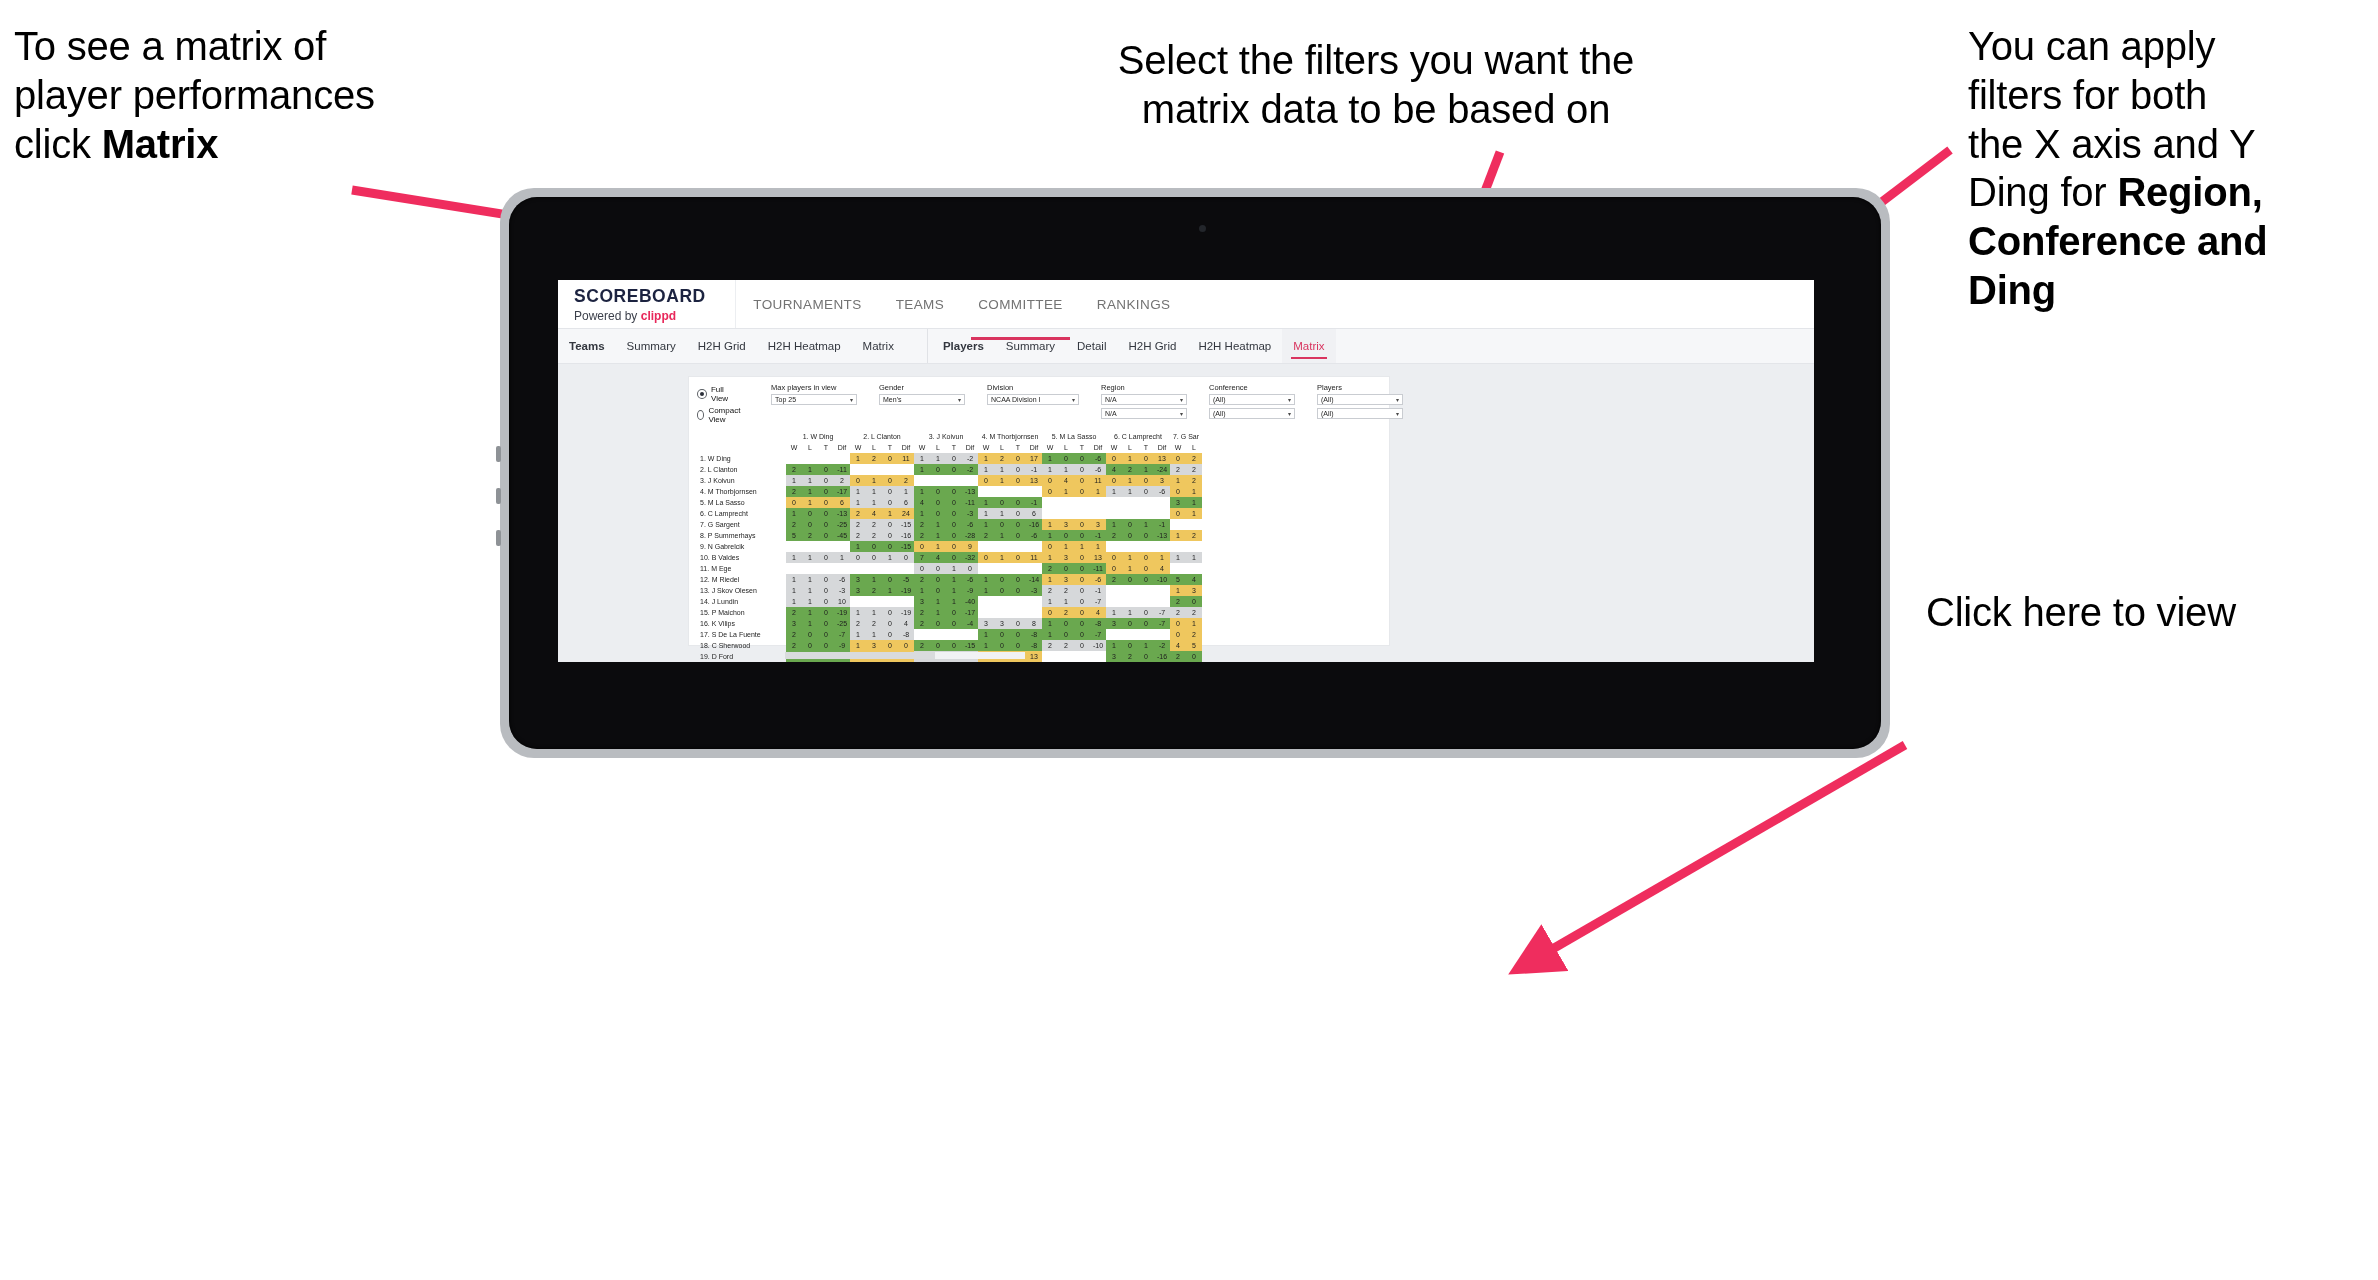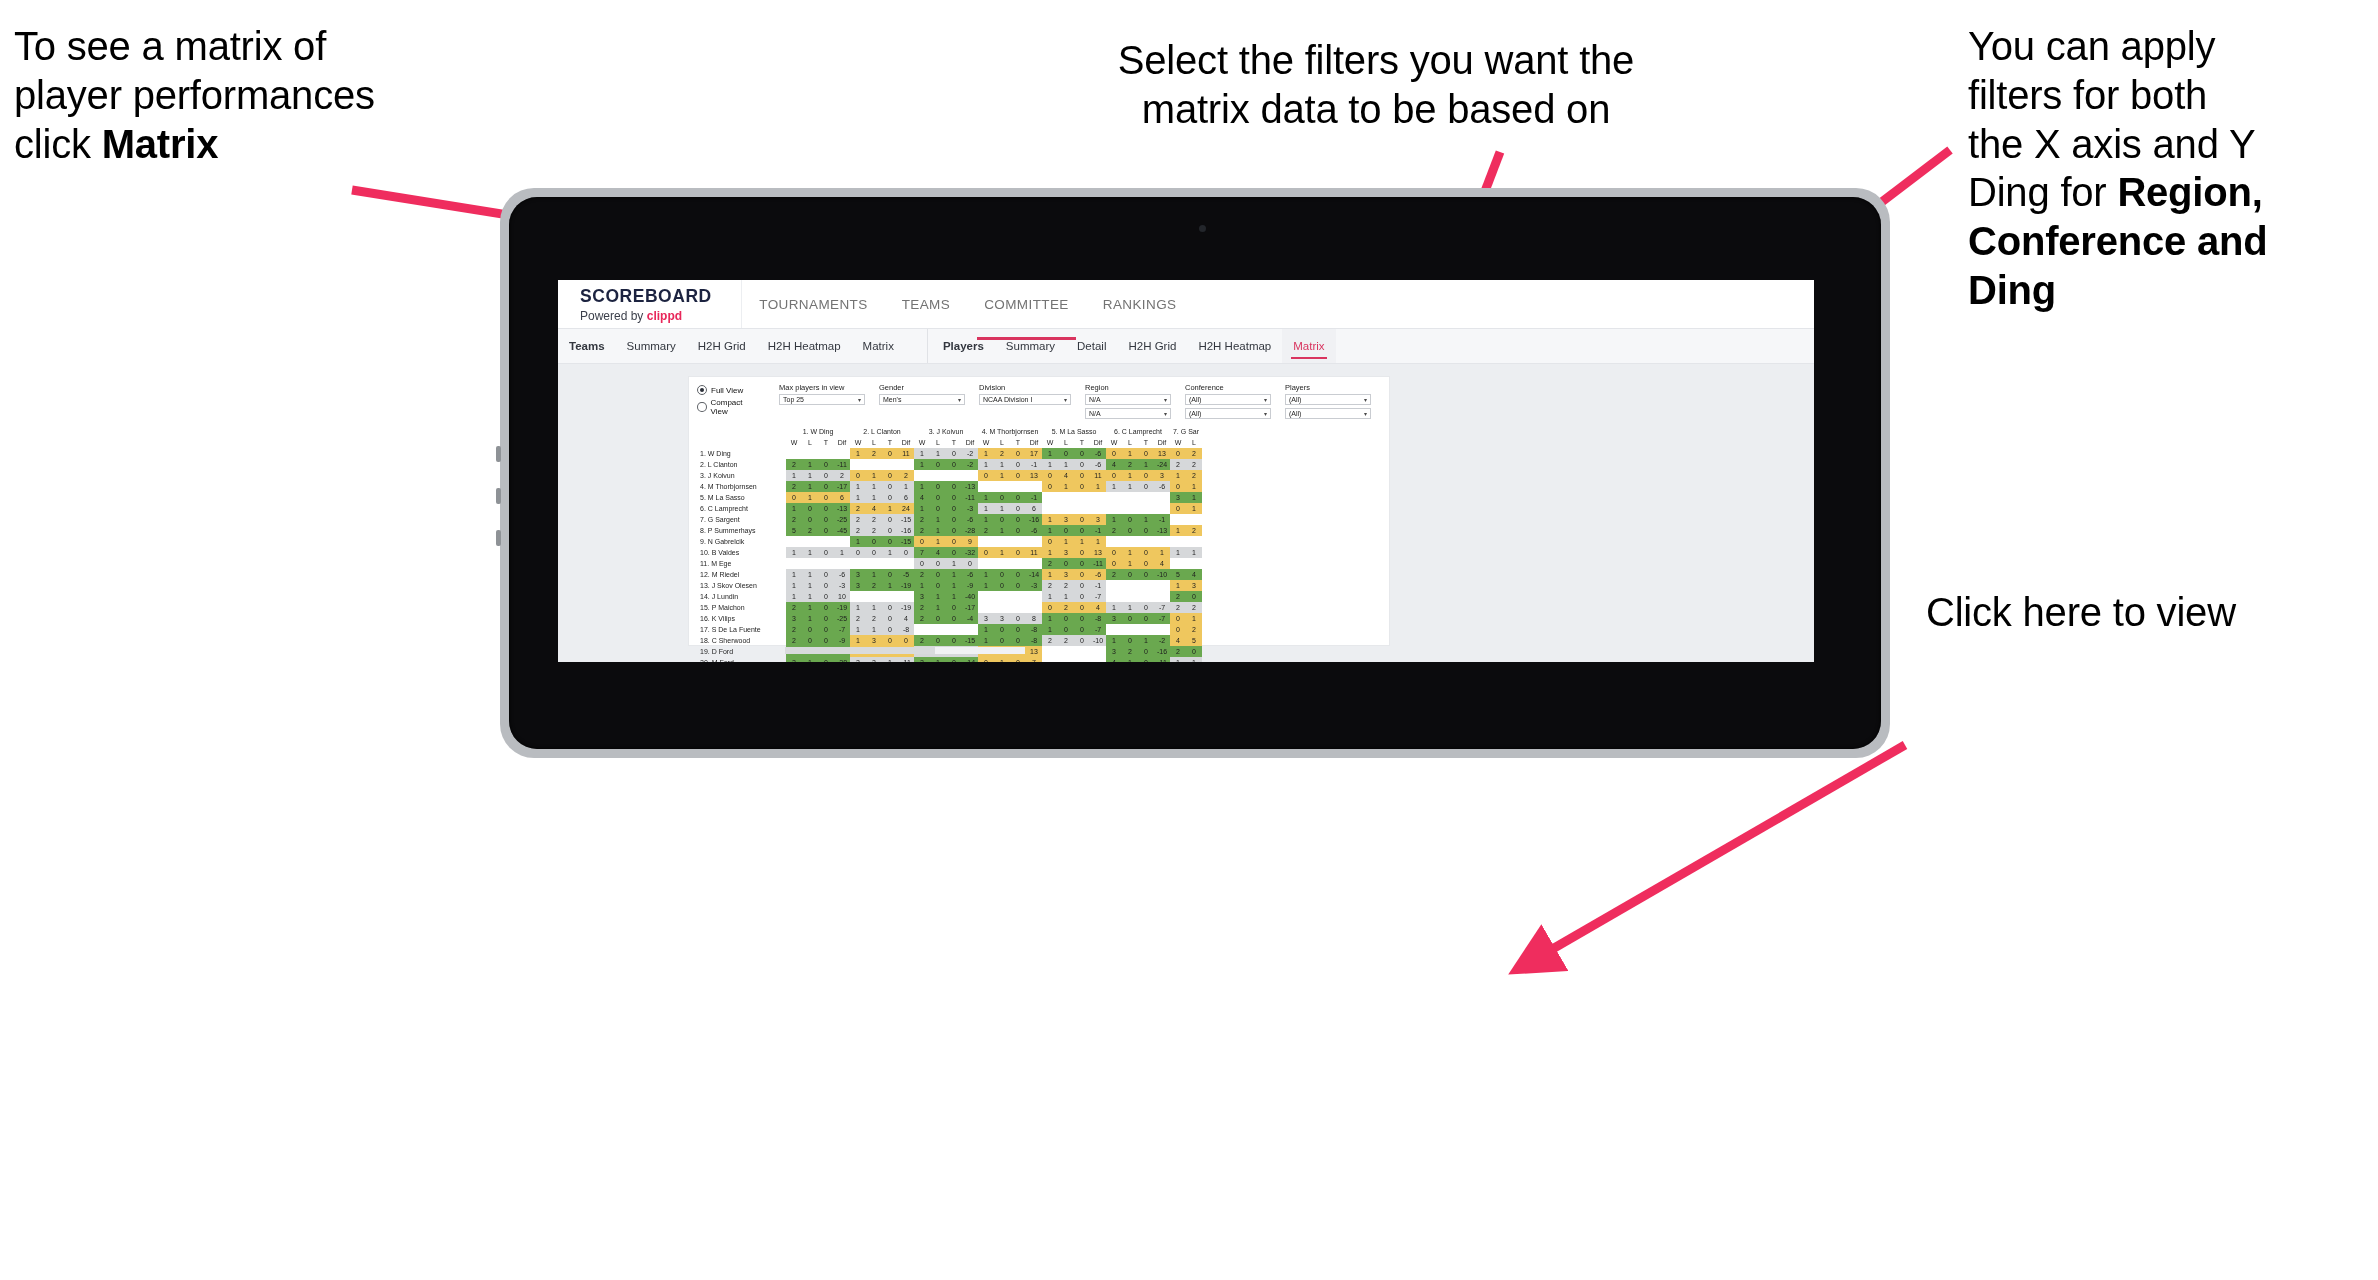--- a/index.html
+++ b/index.html
@@ -55,21 +55,21 @@
   .side-btn{position:absolute;background:#8e9296;border-radius:2px;}
   .sb1{left:-4px;top:258px;width:5px;height:16px;}
   .sb2{left:-4px;top:300px;width:5px;height:16px;}
   .sb3{left:-4px;top:342px;width:5px;height:16px;}
 
   
   .app-header{
     height:48px;background:#ffffff;display:flex;align-items:center;
     border-bottom:1px solid #e3e5e9;
   }
-  .brand{padding:0 18px 0 22px;border-right:1px solid #eceef1;height:48px;display:flex;flex-direction:column;justify-content:center;}
+  .brand{padding:0 18px 0 16px;border-right:1px solid #eceef1;height:48px;display:flex;flex-direction:column;justify-content:center;}
   .brand-title{
     font-family:"Liberation Sans", sans-serif;
     font-weight:bold;font-size:19px;letter-spacing:0.6px;color:#1c2340;
     transform:scaleX(0.92);transform-origin:left center;
   }
   .brand-sub{font-size:12px;color:#3b3f4a;margin-top:2px;}
   .brand-sub .clippd{color:#e8275a;font-weight:bold;}
   .nav-main{display:flex;align-items:center;height:48px;}
   .nav-main .nav-item{
     padding:12px 17px;font-size:13.5px;color:#737373;letter-spacing:0.4px;
@@ -97,21 +97,21 @@
   }
 
   
   .canvas{background:#eceef1;height:300px;position:relative;}
   .sheet{
     position:absolute;left:130px;top:12px;width:700px;height:268px;
     background:#ffffff;border:1px solid #e6e8eb;
   }
 
   
-  .filters{display:flex;padding:6px 8px 4px 8px;gap:4px;align-items:flex-start;}
+  .filters{display:flex;padding:6px 8px 4px 8px;gap:12px;align-items:flex-start;}
   .fgrp{margin-right:10px;}
   .fgrp.view{margin-right:16px;padding-top:2px;}
   .flabel{font-size:7.5px;color:#1c1c1c;margin-bottom:2px;white-space:nowrap;}
   .fsel{
     width:86px;height:11px;border:1px solid #c9ccd1;background:#fff;
     font-size:7px;color:#1c1c1c;display:flex;align-items:center;
     padding:0 3px;justify-content:space-between;margin-bottom:3px;box-sizing:border-box;
   }
   .fsel.wide{width:92px;}
   .fsel .car{font-size:6px;color:#4a4a4a;}

